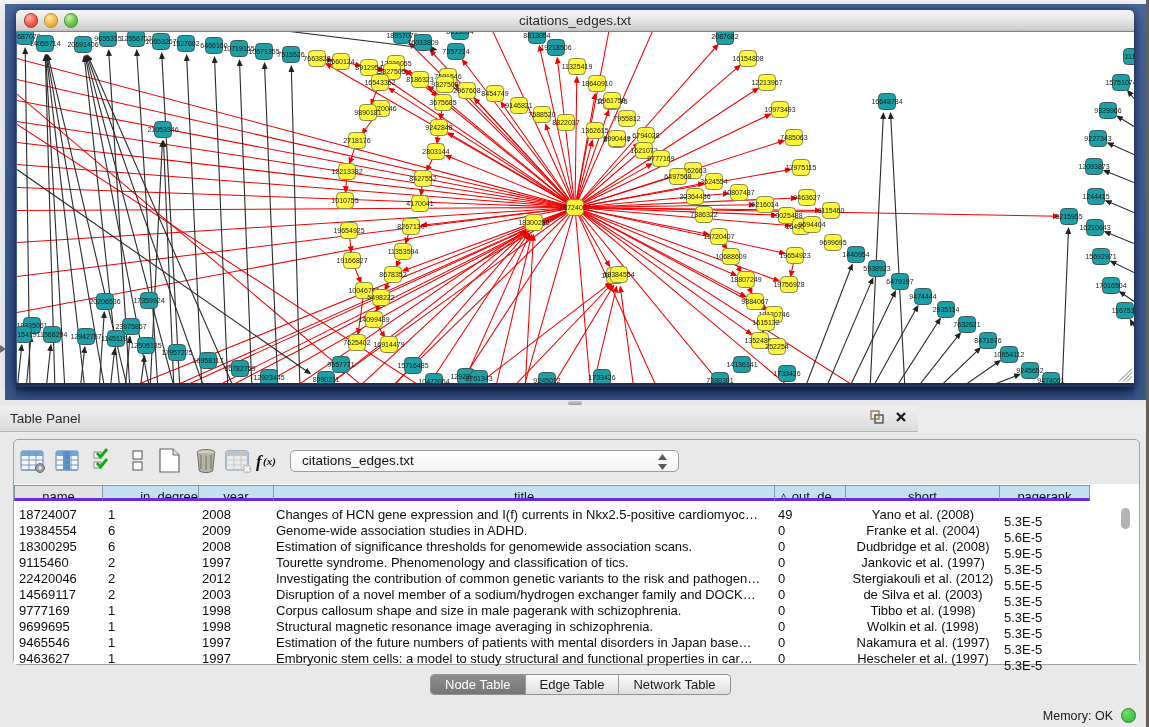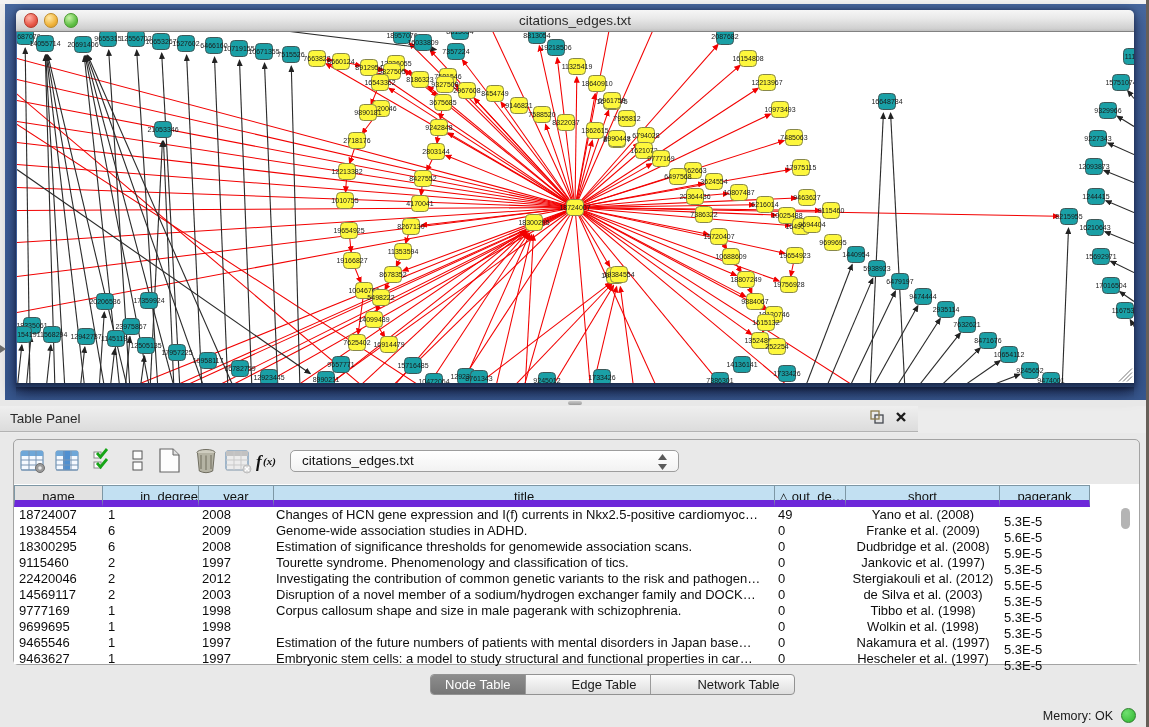--- a/index.html
+++ b/index.html
@@ -15,39 +15,39 @@
   background:linear-gradient(180deg,rgba(8,14,34,0.62),rgba(8,14,34,0.12) 60%,rgba(8,14,34,0)); }
 
 #gap { position:absolute; left:0; top:400px; width:1149px; height:6px; background:#e8e8e8; }
 #pbar { position:absolute; left:0; top:406px; width:918px; height:26px;
   background:linear-gradient(180deg,#efefef,#dcdcdc); border-bottom:1px solid #b3b3b3; }
 #pbar .t { position:absolute; left:10px; top:5px; font-size:13.5px; color:#2a2a2a; }
 #panel { position:absolute; left:0; top:433px; width:1149px; height:294px; background:#e9e9e9; }
 #cbox { position:absolute; left:13px; top:439px; width:1127px; height:226px;
   border:1px solid #a3a3a3; border-radius:5px; background:#e9e9e9; }
 #tablebg { position:absolute; left:14px; top:484px; width:1125px; height:180px; background:#fff; }
-.hd { position:absolute; top:485px; height:22px; font-size:13px; color:#111; white-space:nowrap; overflow:hidden;
+.hd { position:absolute; top:485px; height:16px; font-size:13px; color:#111; white-space:nowrap; overflow:hidden;
   text-align:center; line-height:21px; background:#c2e0f2;
-  border-right:1px solid #7d97a5; border-top:1px solid #7d97a5; border-bottom:7px solid #6d28d9; }
+  border-right:1px solid #7d97a5; border-top:1px solid #7d97a5; border-bottom:3px solid #6d28d9; }
 .trow { position:absolute; left:14px; width:1076px; height:16px; font-size:13px;
   color:#0d0d0d; line-height:15.5px; white-space:nowrap; }
 .trow span { position:absolute; overflow:hidden; }
 .c0 { left:5px; width:85px; } .c1 { left:94px; width:92px; }
 .c2 { left:188px; width:72px; } .c3 { left:262px; width:498px; }
 .c4 { left:764px; width:68px; } .c5 { left:832px; width:154px; text-align:center; }
 .c6 { left:990px; width:86px;margin-top:7px; }
 #combo { position:absolute; left:290px; top:450px; width:389px; height:22px;
   background:linear-gradient(180deg,#ffffff,#f2f2f2); border:1px solid #9d9d9d; border-radius:5px;
   font-size:13.5px; color:#111; line-height:20px; padding-left:11px; }
 #thumb { position:absolute; left:1121px; top:508px; width:9px; height:21px;
   background:#b4b4b4; border-radius:5px; }
 
 #tabs { position:absolute; left:430px; top:674px; height:21px; border:1px solid #929292;
   border-radius:4px; background:linear-gradient(180deg,#fbfbfb,#dedede);
-  font-size:13px; line-height:19px; color:#1c1c1c; display:flex; overflow:hidden;gap:32px; }
+  font-size:13px; line-height:19px; color:#1c1c1c; display:flex; overflow:hidden; }
 #tabs .seg { padding:0 14px; border-right:1px solid #9b9b9b; }
 #tabs .seg:last-child { border-right:none; }
 #tabs .sel { background:linear-gradient(180deg,#8d8d8d,#767676); color:#fff; }
 #mem { position:absolute; right:36px; top:709px; font-size:12.5px; color:#1a1a1a; }
 #dot { position:absolute; left:1121px; top:708px; width:15px; height:15px; border-radius:50%;
   background:radial-gradient(circle at 35% 30%,#6fe06f,#2eb52e); border:1.5px solid #2c7d2c; }
 #rstrip { position:absolute; left:1146px; top:0; width:3px; height:727px; background:#665f58; }
 #topstrip { position:absolute; left:0; top:0; width:1149px; height:4px; background:#f3f3f3; }
 #lmark { position:absolute; left:0; top:345px; width:0; height:0;
   border-top:4px solid transparent; border-bottom:4px solid transparent; border-left:6px solid #6b6b6b; }
@@ -626,21 +626,21 @@
       <span class="c4">49</span>
       <span class="c5">Yano et al. (2008)</span>
       <span class="c6">5.3E-5</span>
     </div>
 <div class="trow" style="top:523px">
       <span class="c0">19384554</span>
       <span class="c1">6</span>
       <span class="c2">2009</span>
       <span class="c3">Genome-wide association studies in ADHD.</span>
       <span class="c4">0</span>
-      <span class="c5">Franke et al. (2009)</span>
+      <span class="c5">Franke et al. (2004)</span>
       <span class="c6">5.6E-5</span>
     </div>
 <div class="trow" style="top:539px">
       <span class="c0">18300295</span>
       <span class="c1">6</span>
       <span class="c2">2008</span>
       <span class="c3">Estimation of significance thresholds for genomewide association scans.</span>
       <span class="c4">0</span>
       <span class="c5">Dudbridge et al. (2008)</span>
       <span class="c6">5.9E-5</span>
@@ -678,20 +678,21 @@
       <span class="c2">1998</span>
       <span class="c3">Corpus callosum shape and size in male pagerank with schizophrenia.</span>
       <span class="c4">0</span>
       <span class="c5">Tibbo et al. (1998)</span>
       <span class="c6">5.3E-5</span>
     </div>
 <div class="trow" style="top:619px">
       <span class="c0">9699695</span>
       <span class="c1">1</span>
       <span class="c2">1998</span>
+      <span class="c3">Structural magnetic resonance image averaging in schizophrenia.</span>
       <span class="c4">0</span>
       <span class="c5">Wolkin et al. (1998)</span>
       <span class="c6">5.3E-5</span>
     </div>
 <div class="trow" style="top:635px">
       <span class="c0">9465546</span>
       <span class="c1">1</span>
       <span class="c2">1997</span>
       <span class="c3">Estimation of the future numbers of patients with mental disorders in Japan base…</span>
       <span class="c4">0</span>

